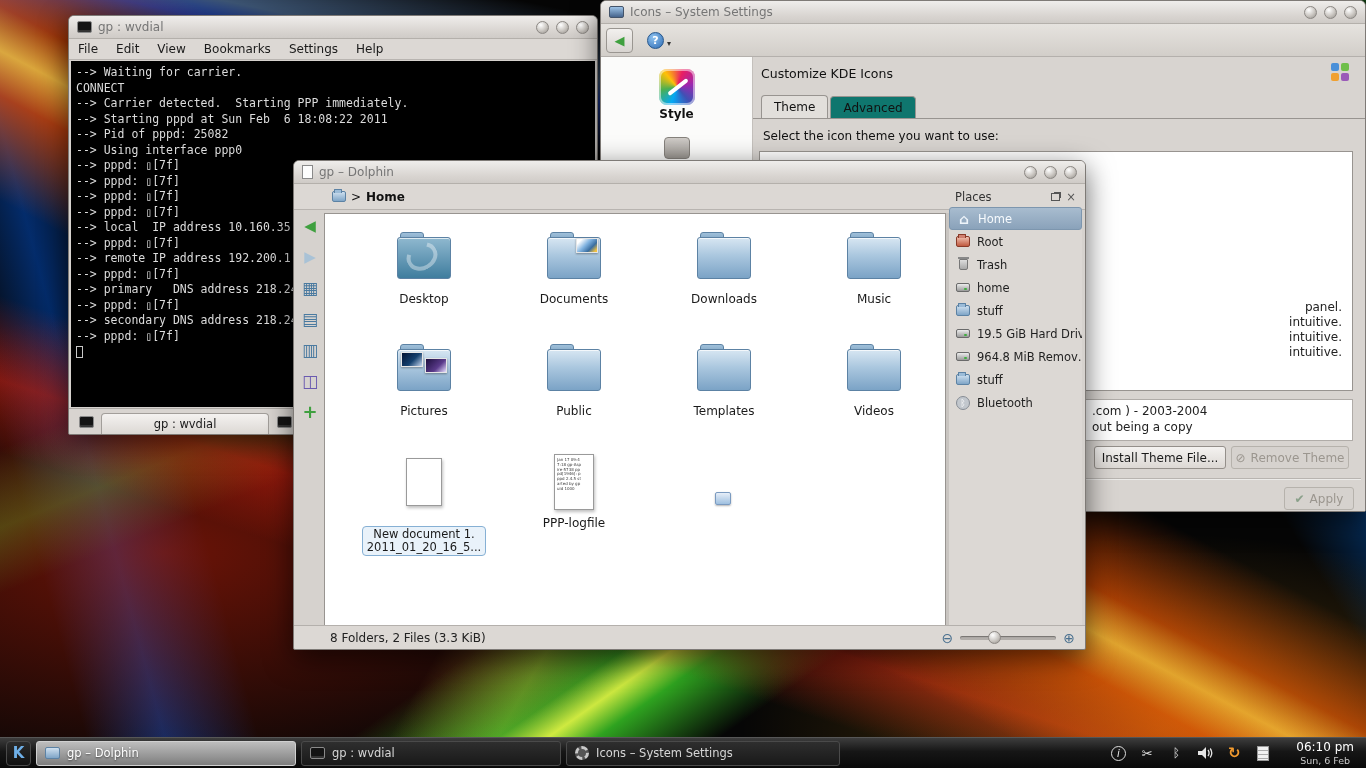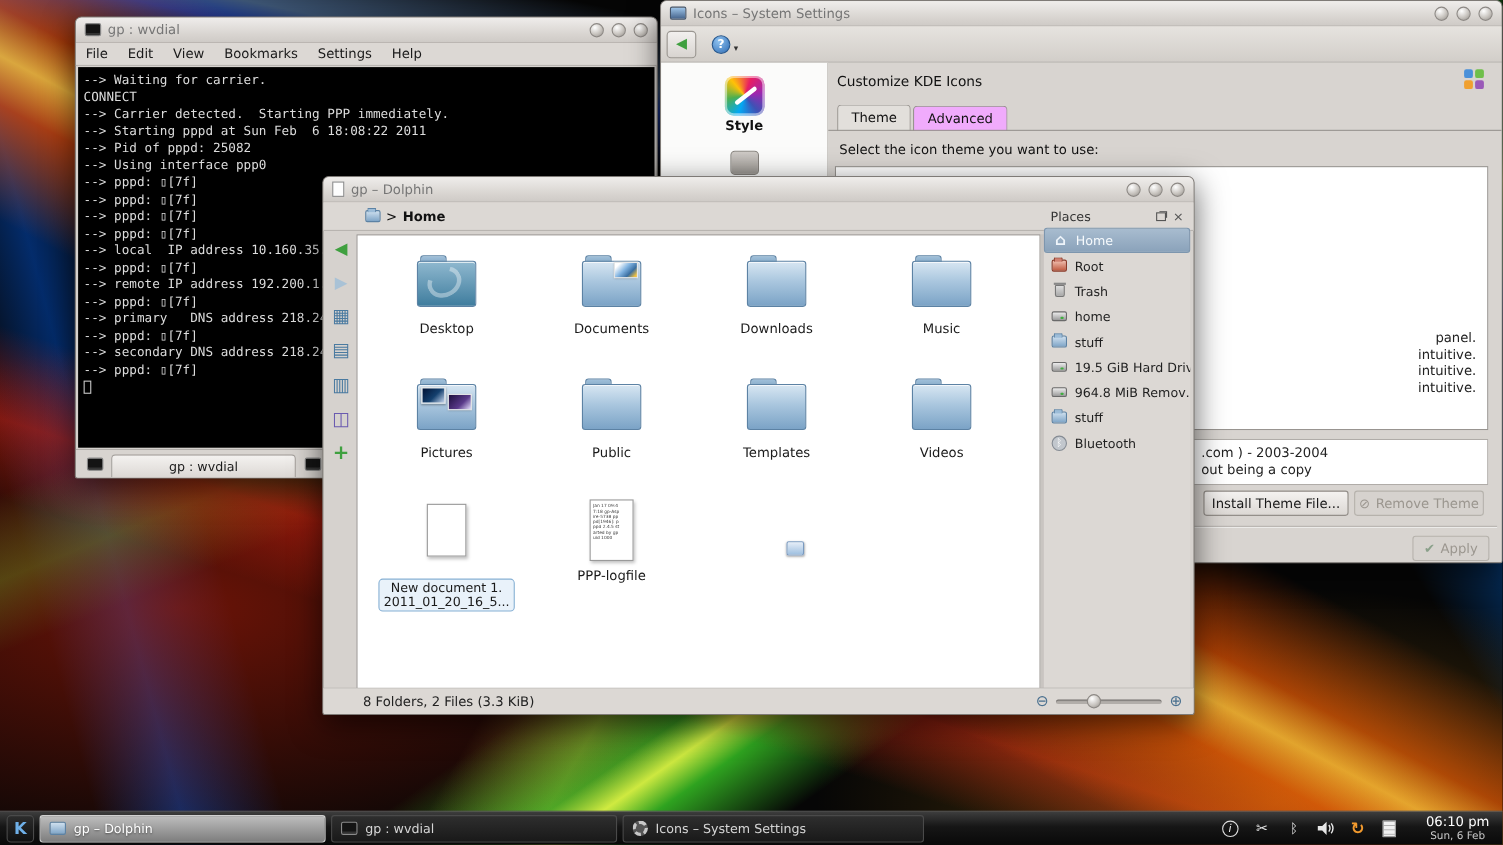--- a/index.html
+++ b/index.html
@@ -57,42 +57,42 @@
     background:conic-gradient(from 20deg,#e91e63,#9c27b0,#3f51b5,#03a9f4,#4caf50,#ffc107,#e91e63);
     position:relative;box-shadow:inset 0 0 0 2px rgba(255,255,255,.5);}
   .ss-style-icon::after{content:"";position:absolute;left:7px;top:16px;width:24px;height:4px;background:#fff;transform:rotate(-38deg);border-radius:2px;}
   .ss-style-label{text-align:center;font-size:12px;font-weight:bold;color:#111;}
   .ss-sidebar-icon2{width:26px;height:22px;margin:16px auto 0;border-radius:4px;background:linear-gradient(#cfcbc7,#9a9691);border:1px solid #85817c;}
   .ss-content{position:absolute;left:152px;top:56px;right:0;bottom:0;background:#d8d4d0;}
   .ss-heading{position:absolute;left:8px;top:9px;font-size:12.5px;font-weight:normal;color:#111;}
   .ss-icongrid{position:absolute;right:16px;top:6px;width:18px;height:18px;display:grid;grid-template-columns:8px 8px;grid-gap:2px;}
   .ss-icongrid i{width:8px;height:8px;border-radius:2px;}
   .ss-tabs{position:absolute;left:8px;top:38px;display:flex;align-items:flex-end;gap:2px;font-size:12px;color:#111;}
-  .ss-tab{padding:4px 12px;border:1px solid #989490;border-bottom:none;border-radius:4px 4px 0 0;background:#f0abfc;}
+  .ss-tab{padding:4px 12px;border:1px solid #989490;border-bottom:none;border-radius:4px 4px 0 0;background:#0f766e;}
   .ss-tab.active{background:#e2dfdb;padding-bottom:5px;}
   .ss-tabline{position:absolute;left:0;right:0;top:61px;border-top:1px solid #989490;}
   .ss-instruction{position:absolute;left:10px;top:72px;font-size:12px;color:#111;}
   .ss-list{position:absolute;left:6px;right:12px;top:94px;height:240px;background:#fff;border:1px solid #989490;overflow:hidden;}
   .ss-frag{position:absolute;right:10px;font-size:12px;color:#222;white-space:nowrap;}
   .ss-desc{position:absolute;left:6px;right:12px;top:342px;height:42px;background:#fff;border:1px solid #b0aca8;overflow:hidden;font-size:12px;color:#222;}
   .ss-desc span{position:absolute;white-space:nowrap;}
   .btn{display:flex;align-items:center;justify-content:center;gap:5px;font-size:12px;color:#1a1a1a;border:1px solid #948f8a;border-radius:3px;background:linear-gradient(#f4f2f0,#dcd8d4);}
   .btn.disabled{background:#d6d2ce;color:#9b968f;border-color:#b6b2ac;}
   .ss-sep{position:absolute;left:4px;right:4px;top:421px;border-top:1px solid #b8b4b0;box-shadow:0 1px 0 #ecebe9;}
 
   
   .dp-toolbar{position:absolute;left:0;right:0;top:23px;height:26px;background:#dcd8d4;border-bottom:1px solid #b8b4b0;display:flex;align-items:center;font-size:12px;color:#111;}
   .crumb{display:flex;align-items:center;gap:5px;margin-left:38px;}
   .crumb b{font-weight:bold;}
   .mi-folder-s{display:inline-block;width:14px;height:11px;background:linear-gradient(#cfe0ef,#7fa5c7);border:1px solid #5c82a4;border-radius:2px;position:relative;}
   .mi-folder-s::before{content:"";position:absolute;top:-3px;left:1px;width:6px;height:3px;background:#9cbcd8;border:1px solid #5c82a4;border-bottom:none;border-radius:1px 1px 0 0;}
   .vtools{position:absolute;left:2px;top:52px;width:28px;display:flex;flex-direction:column;align-items:center;gap:5px;}
   .vbtn{width:26px;height:26px;display:flex;align-items:center;justify-content:center;font-size:15px;line-height:1;}
   .dp-view{position:absolute;left:30px;top:52px;width:622px;height:414px;background:#fff;border:1px solid #989490;overflow:hidden;}
-  .dp-grid{display:grid;grid-template-columns:repeat(4,150px);grid-auto-rows:112px;padding-top:12px;padding-left:6px;}
+  .dp-grid{display:grid;grid-template-columns:repeat(4,150px);grid-auto-rows:112px;padding-top:12px;padding-left:24px;}
   .icon-item{display:flex;flex-direction:column;align-items:center;justify-content:flex-start;}
   .icon-box{height:64px;display:flex;align-items:center;justify-content:center;}
   .item-label{margin-top:2px;font-size:12px;color:#1a1a1a;white-space:nowrap;}
   .folder{position:relative;width:54px;height:42px;}
   .folder .ftab{position:absolute;top:-5px;left:3px;width:24px;height:10px;border-radius:3px 3px 0 0;background:linear-gradient(#9fc0da,#7fa3c2);border:1px solid #5c82a4;}
   .folder .fbody{position:absolute;inset:0;border-radius:3px;background:linear-gradient(180deg,#d7e6f2,#a9c6de 45%,#7ba3c6);border:1px solid #5c82a4;box-shadow:inset 0 1px 0 rgba(255,255,255,.7);}
   .folder.desktop .fbody{background:linear-gradient(180deg,#8fb8cf,#3f7d9e);}
   .swirl{position:absolute;left:9px;top:6px;width:32px;height:27px;border-radius:50%;border:4px solid rgba(255,255,255,.38);border-top-color:transparent;transform:rotate(-30deg);z-index:2;}
   .photo{position:absolute;width:22px;height:15px;border:1px solid #e6e6e6;z-index:2;box-shadow:0 1px 2px rgba(0,0,0,.35);}
   .photo.docs{right:3px;top:1px;background:linear-gradient(135deg,#ffffff 15%,#7fb2e0 45%,#3a6ea0 70%,#f0c040 92%);}

